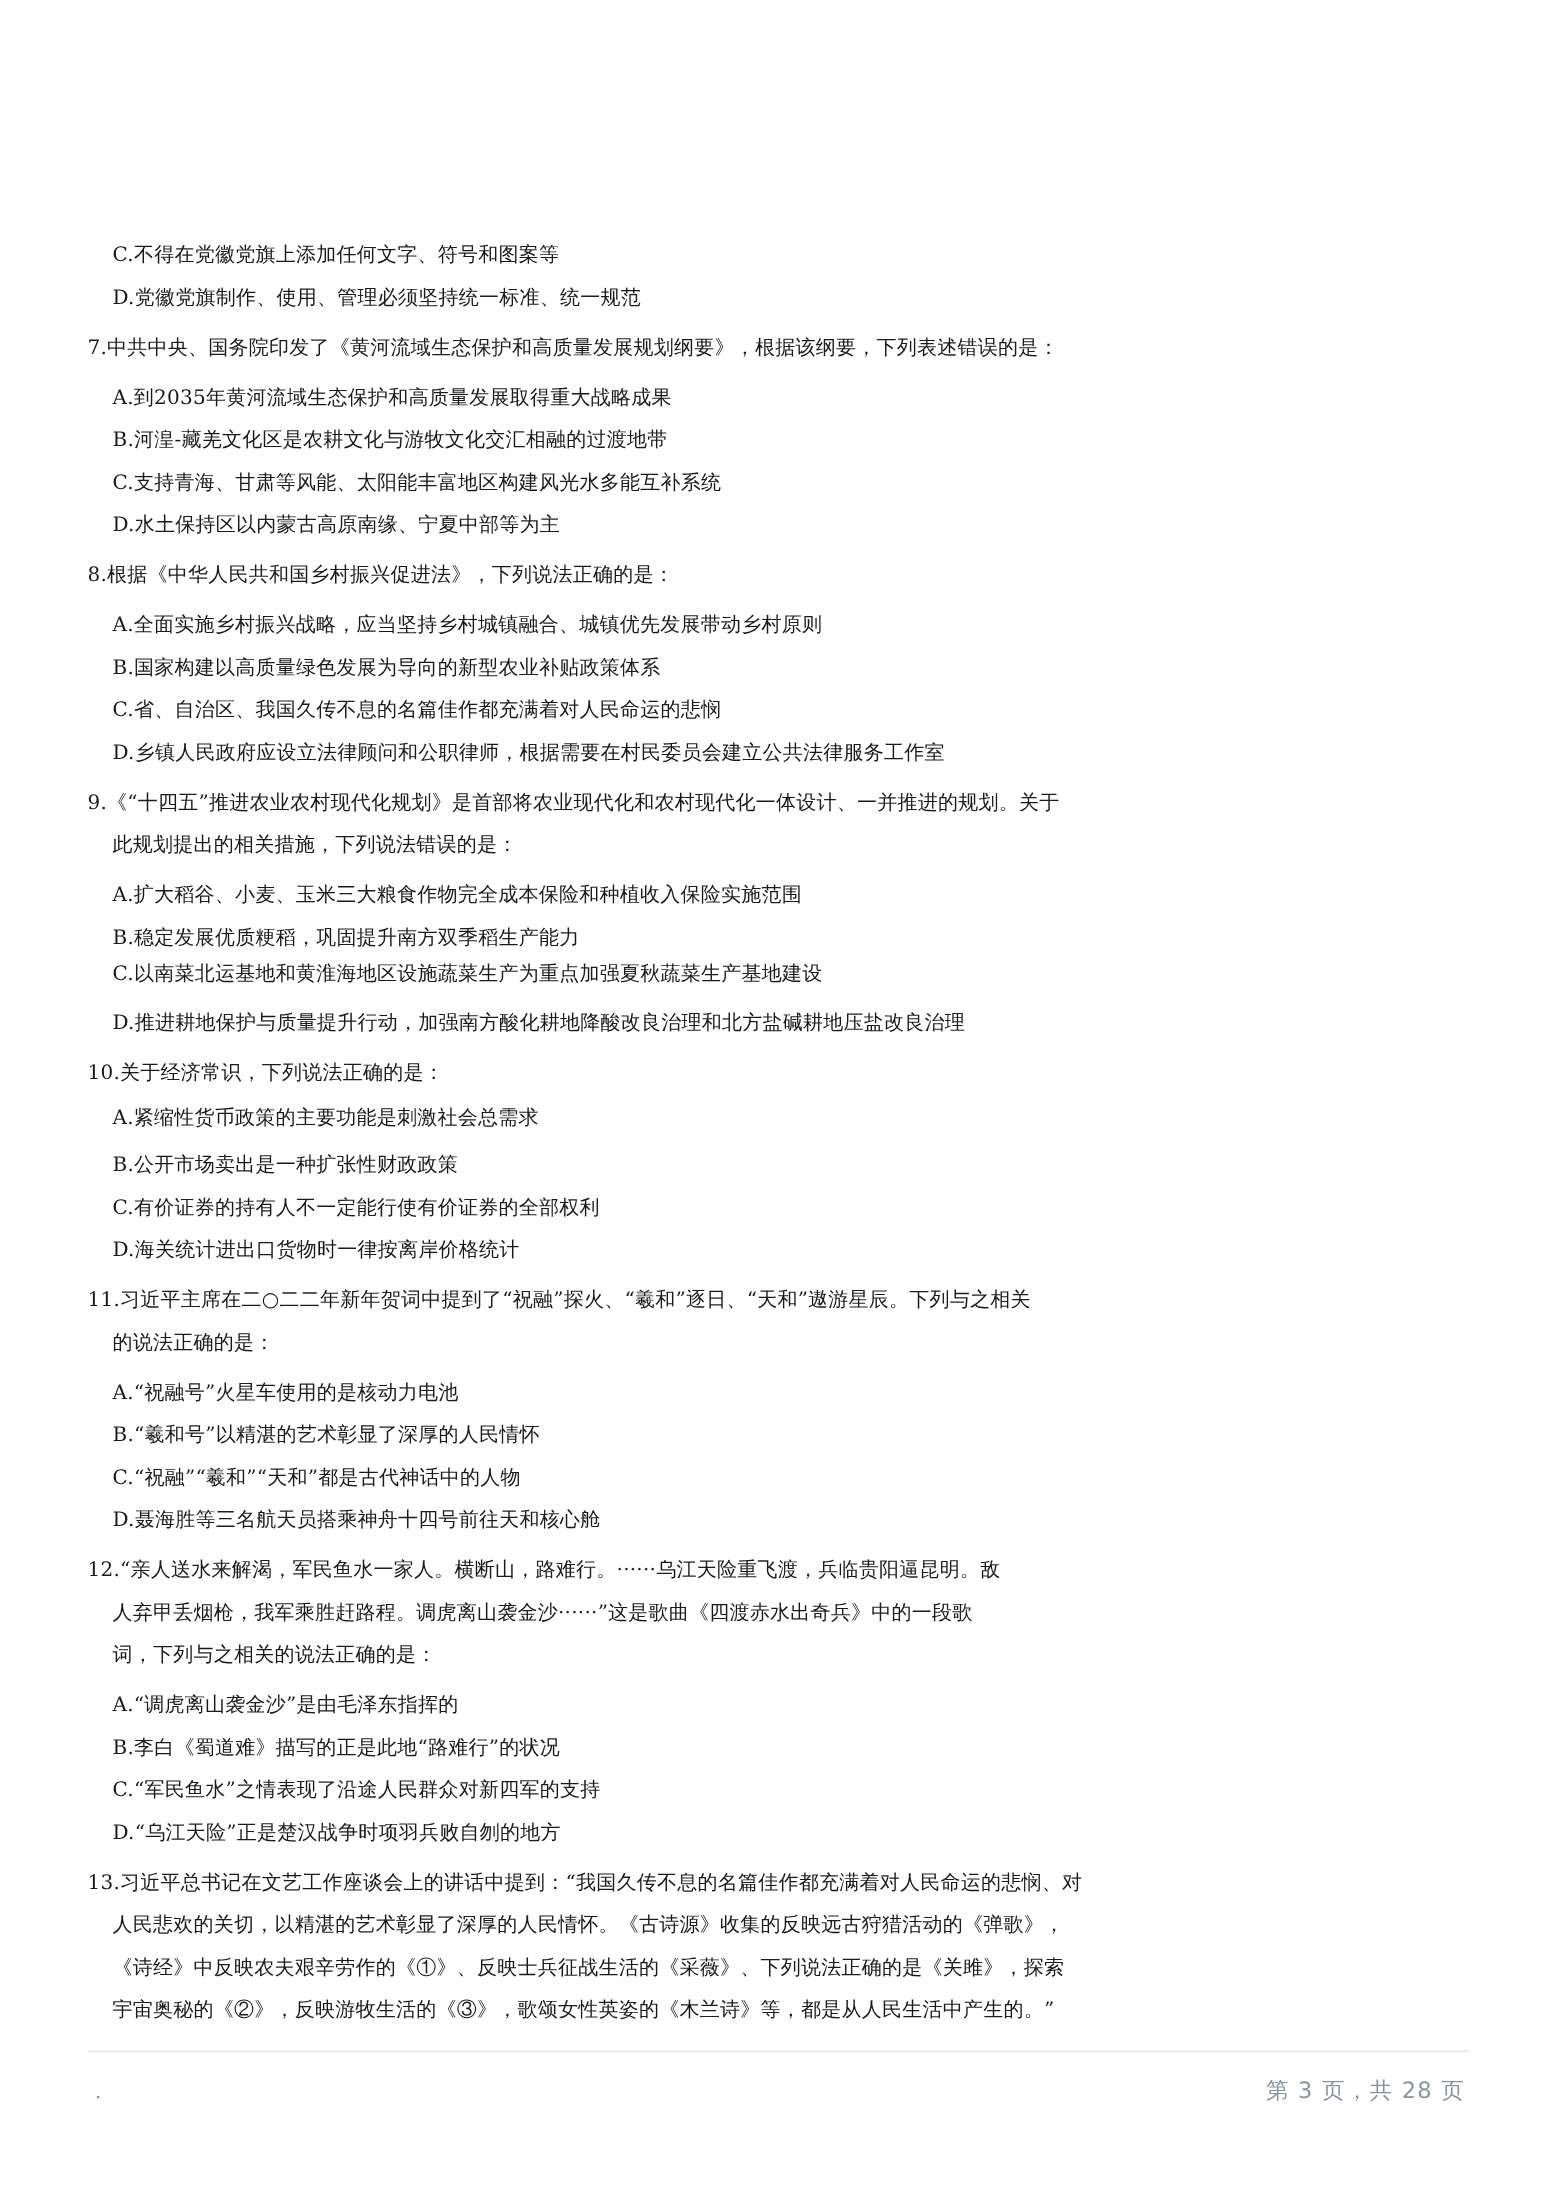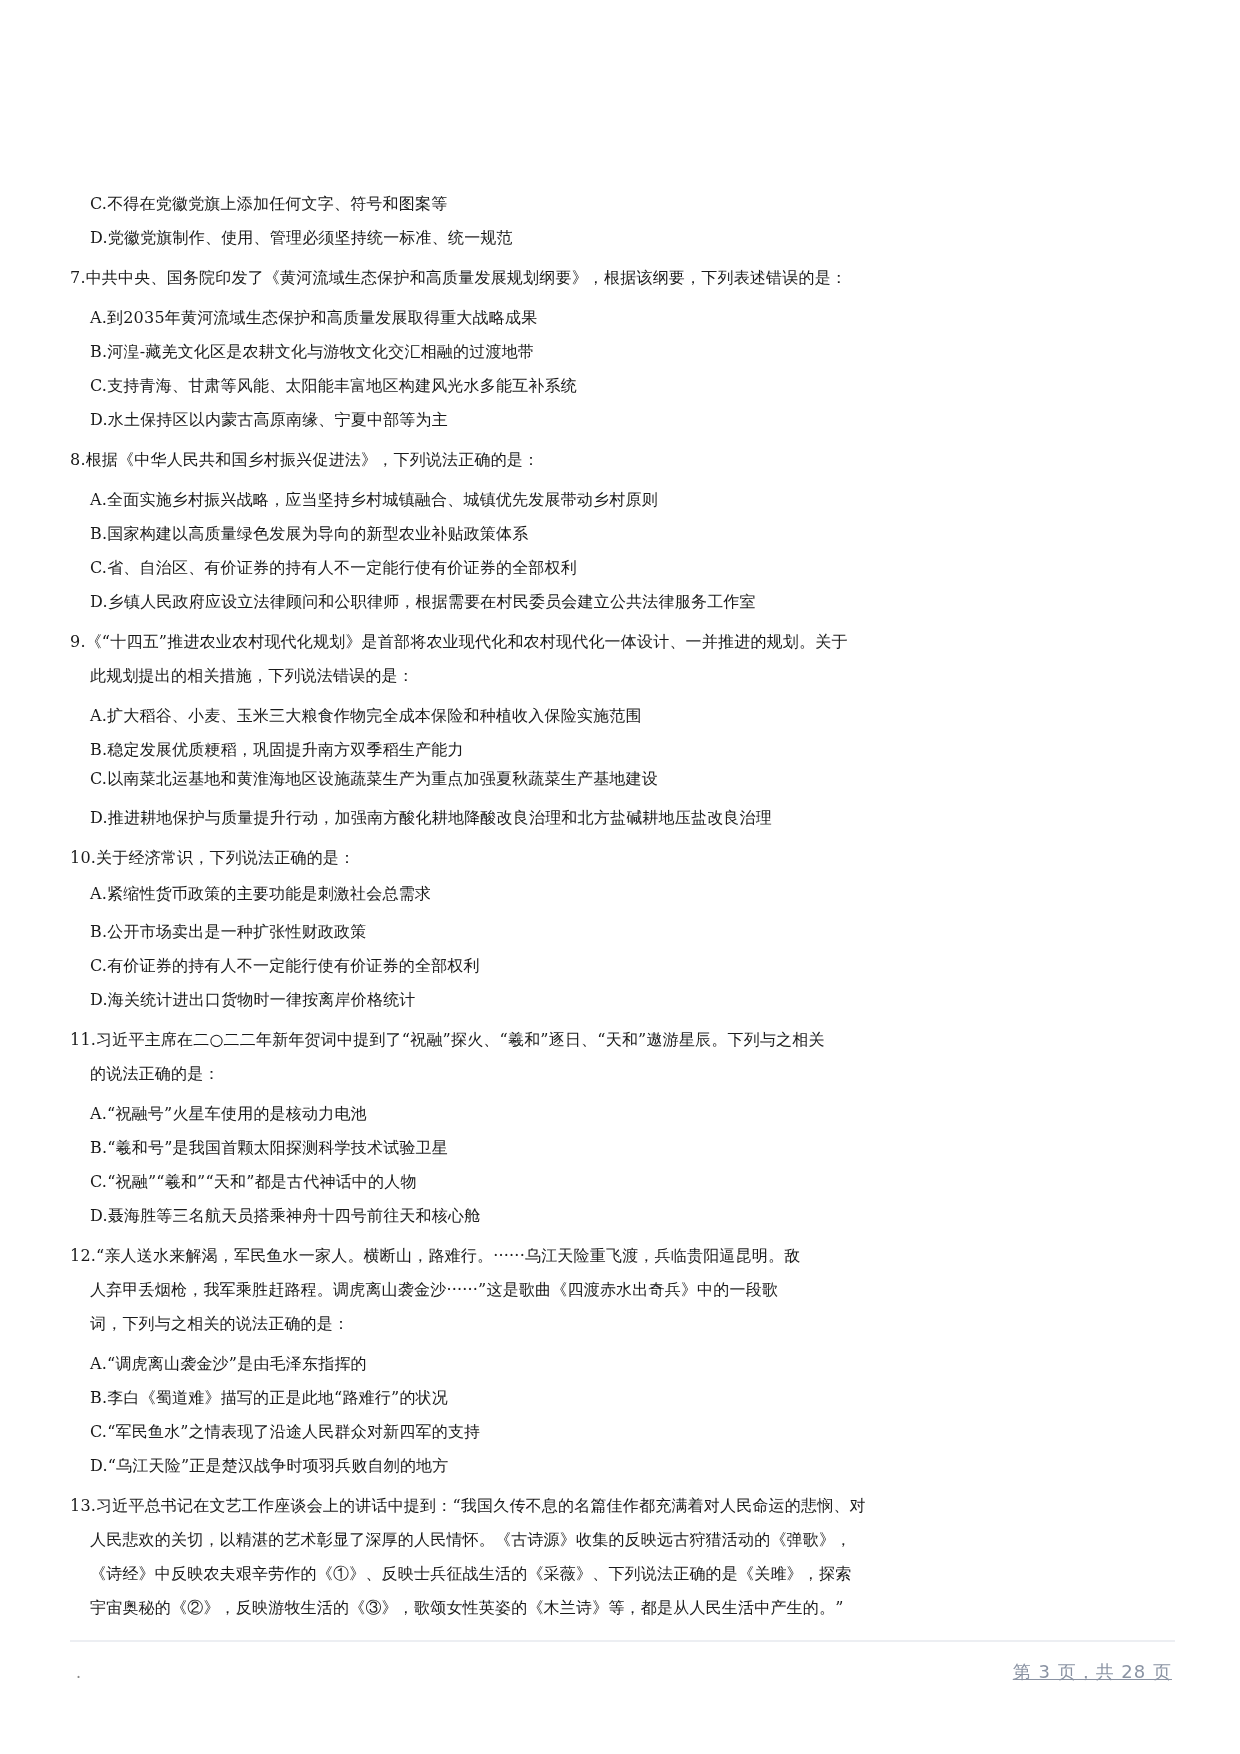--- a/index.html
+++ b/index.html
@@ -6,54 +6,54 @@
   body { width:1240px; height:1754px; position:relative; overflow:hidden;
          font-family:"DejaVu Serif","Liberation Serif",serif; color:#1a1a1a; }
   .page { position:absolute; left:0; top:0; width:1240px; height:1754px; }
   .line { position:absolute; font-size:16px; line-height:28px; white-space:nowrap; letter-spacing:0.2px; }
   .q { left:70px; }
   .qc { left:90px; }
   .opt { left:90px; }
   .divider { position:absolute; left:70px; top:1640px; width:1105px; height:2px; background:#eceef2; }
   .footer-dot { position:absolute; left:76px; top:1668px; font-size:16px; color:#888; }
   .footer-page { position:absolute; right:68px; top:1660px; font-size:18px; color:#8a93a3; letter-spacing:1px;
-                 font-family:"DejaVu Sans","Liberation Sans",sans-serif;text-decoration:underline; }
+                 font-family:"DejaVu Sans","Liberation Sans",sans-serif; }
 </style>
 </head>
 <body>
 
 <div class="page">
   <div id="content">
       <div class="line opt" style="top: 190px;">C.不得在党徽党旗上添加任何文字、符号和图案等</div>
       <div class="line opt" style="top: 224px;">D.党徽党旗制作、使用、管理必须坚持统一标准、统一规范</div>
       <div class="line q" style="top: 264px;">7.中共中央、国务院印发了《黄河流域生态保护和高质量发展规划纲要》，根据该纲要，下列表述错误的是：</div>
       <div class="line opt" style="top: 304px;">A.到2035年黄河流域生态保护和高质量发展取得重大战略成果</div>
       <div class="line opt" style="top: 338px;">B.河湟-藏羌文化区是农耕文化与游牧文化交汇相融的过渡地带</div>
       <div class="line opt" style="top: 372px;">C.支持青海、甘肃等风能、太阳能丰富地区构建风光水多能互补系统</div>
       <div class="line opt" style="top: 406px;">D.水土保持区以内蒙古高原南缘、宁夏中部等为主</div>
       <div class="line q" style="top: 446px;">8.根据《中华人民共和国乡村振兴促进法》，下列说法正确的是：</div>
       <div class="line opt" style="top: 486px;">A.全面实施乡村振兴战略，应当坚持乡村城镇融合、城镇优先发展带动乡村原则</div>
       <div class="line opt" style="top: 520px;">B.国家构建以高质量绿色发展为导向的新型农业补贴政策体系</div>
-      <div class="line opt" style="top: 554px;">C.省、自治区、有价证券的持有人不一定能行使有价证券的全部权利</div>
+      <div class="line opt" style="top: 554px;">C.省、自治区、我国久传不息的名篇佳作都充满着对人民命运的悲悯</div>
       <div class="line opt" style="top: 588px;">D.乡镇人民政府应设立法律顾问和公职律师，根据需要在村民委员会建立公共法律服务工作室</div>
       <div class="line q" style="top: 628px;">9.《“十四五”推进农业农村现代化规划》是首部将农业现代化和农村现代化一体设计、一并推进的规划。关于</div>
       <div class="line qc" style="top: 662px;">此规划提出的相关措施，下列说法错误的是：</div>
       <div class="line opt" style="top: 702px;">A.扩大稻谷、小麦、玉米三大粮食作物完全成本保险和种植收入保险实施范围</div>
       <div class="line opt" style="top: 736px;">B.稳定发展优质粳稻，巩固提升南方双季稻生产能力</div>
       <div class="line opt" style="top: 765px;">C.以南菜北运基地和黄淮海地区设施蔬菜生产为重点加强夏秋蔬菜生产基地建设</div>
       <div class="line opt" style="top: 804px;">D.推进耕地保护与质量提升行动，加强南方酸化耕地降酸改良治理和北方盐碱耕地压盐改良治理</div>
       <div class="line q" style="top: 844px;">10.关于经济常识，下列说法正确的是：</div>
       <div class="line opt" style="top: 880px;">A.紧缩性货币政策的主要功能是刺激社会总需求</div>
       <div class="line opt" style="top: 918px;">B.公开市场卖出是一种扩张性财政政策</div>
       <div class="line opt" style="top: 952px;">C.有价证券的持有人不一定能行使有价证券的全部权利</div>
       <div class="line opt" style="top: 986px;">D.海关统计进出口货物时一律按离岸价格统计</div>
       <div class="line q" style="top: 1026px;">11.习近平主席在二○二二年新年贺词中提到了“祝融”探火、“羲和”逐日、“天和”遨游星辰。下列与之相关</div>
       <div class="line qc" style="top: 1060px;">的说法正确的是：</div>
       <div class="line opt" style="top: 1100px;">A.“祝融号”火星车使用的是核动力电池</div>
-      <div class="line opt" style="top: 1134px;">B.“羲和号”是我国首颗太阳探测科学技术试验卫星</div>
+      <div class="line opt" style="top: 1134px;">B.“羲和号”以精湛的艺术彰显了深厚的人民情怀</div>
       <div class="line opt" style="top: 1168px;">C.“祝融”“羲和”“天和”都是古代神话中的人物</div>
       <div class="line opt" style="top: 1202px;">D.聂海胜等三名航天员搭乘神舟十四号前往天和核心舱</div>
       <div class="line q" style="top: 1242px;">12.“亲人送水来解渴，军民鱼水一家人。横断山，路难行。······乌江天险重飞渡，兵临贵阳逼昆明。敌</div>
       <div class="line qc" style="top: 1276px;">人弃甲丢烟枪，我军乘胜赶路程。调虎离山袭金沙······”这是歌曲《四渡赤水出奇兵》中的一段歌</div>
       <div class="line qc" style="top: 1310px;">词，下列与之相关的说法正确的是：</div>
       <div class="line opt" style="top: 1350px;">A.“调虎离山袭金沙”是由毛泽东指挥的</div>
       <div class="line opt" style="top: 1384px;">B.李白《蜀道难》描写的正是此地“路难行”的状况</div>
       <div class="line opt" style="top: 1418px;">C.“军民鱼水”之情表现了沿途人民群众对新四军的支持</div>
       <div class="line opt" style="top: 1452px;">D.“乌江天险”正是楚汉战争时项羽兵败自刎的地方</div>
       <div class="line q" style="top: 1492px;">13.习近平总书记在文艺工作座谈会上的讲话中提到：“我国久传不息的名篇佳作都充满着对人民命运的悲悯、对</div>

